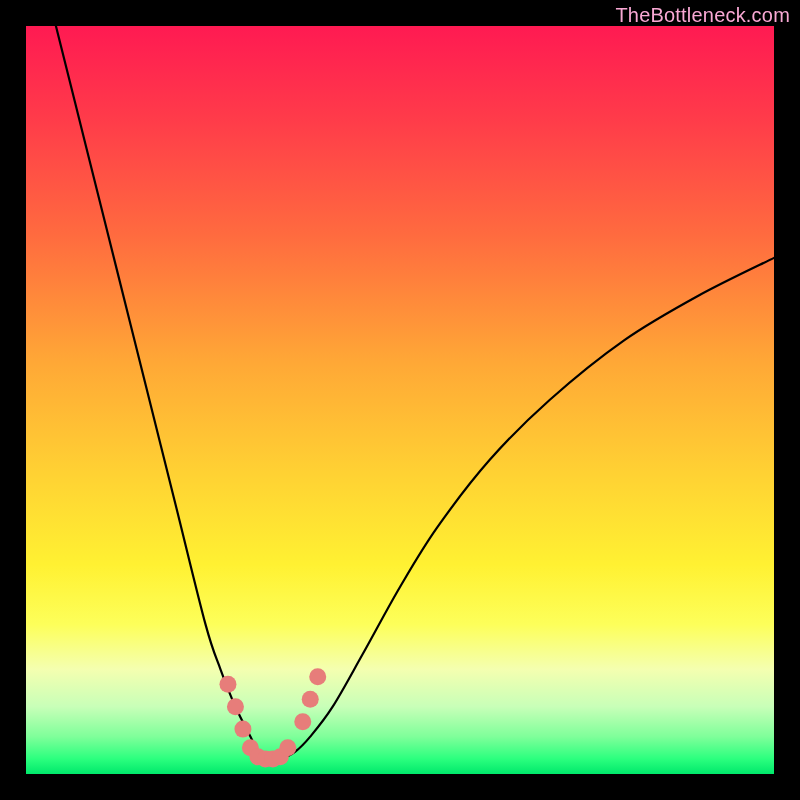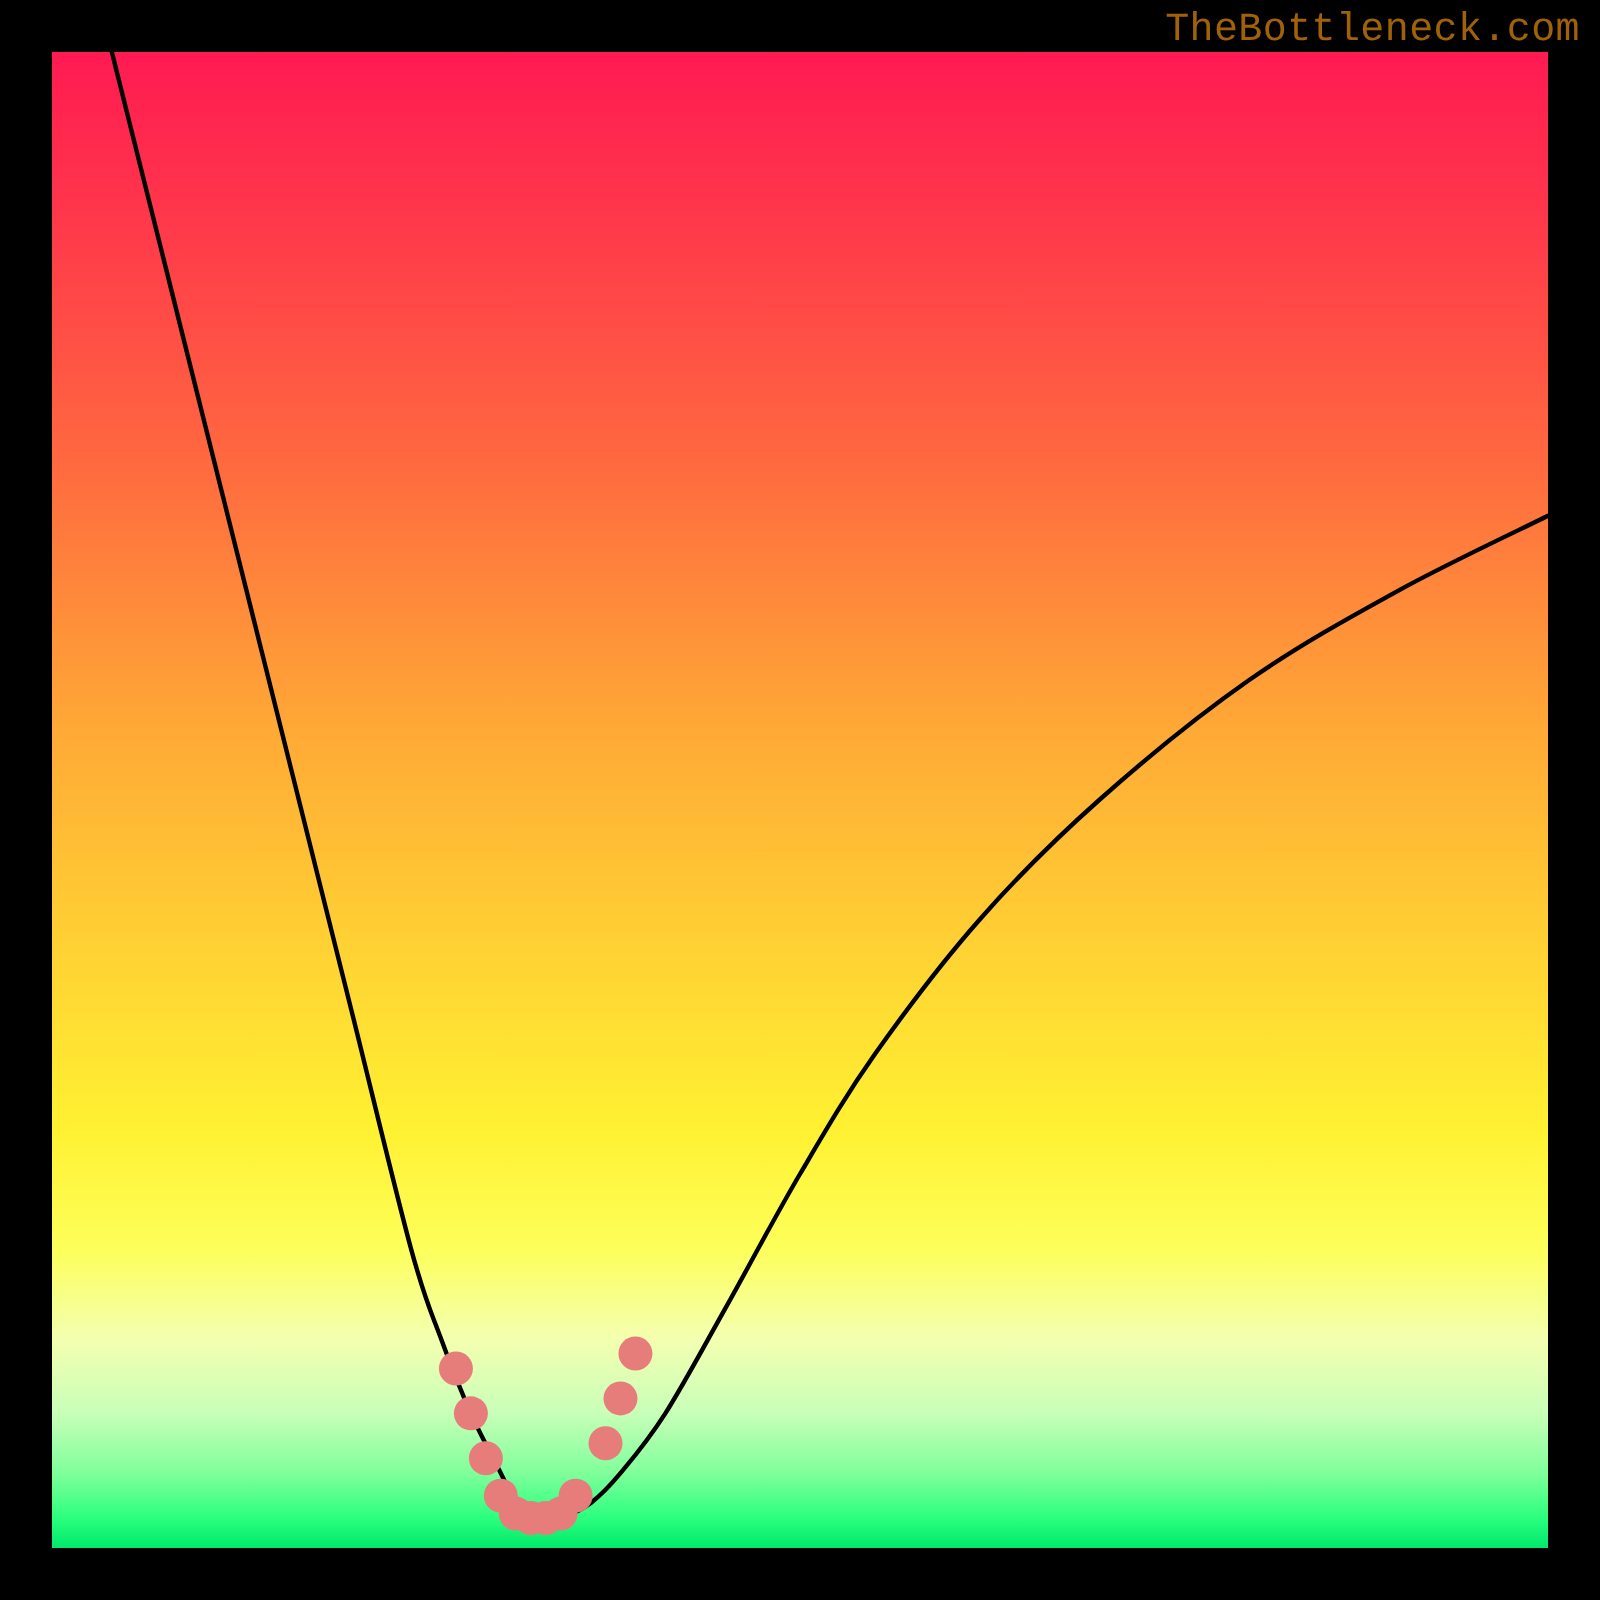--- a/index.html
+++ b/index.html
@@ -63,23 +63,23 @@
     stroke-linecap: round;
   }
   .marker {
     fill: #e77d7a;
     stroke: none;
   }
   .watermark {
     position: absolute;
     top: 4px;
     right: 10px;
-    color: #a16207;
+    color: #f9a8d4;
     font-size: 20px;
-    font-family: Liberation Mono, monospace;
+    font-family: Liberation Sans, sans-serif;
     letter-spacing: 0.2px;
     z-index: 10;
   }
 </style>
 </head>
 <body>
 
 <div class="watermark">TheBottleneck.com</div>
 
 <div class="frame">

